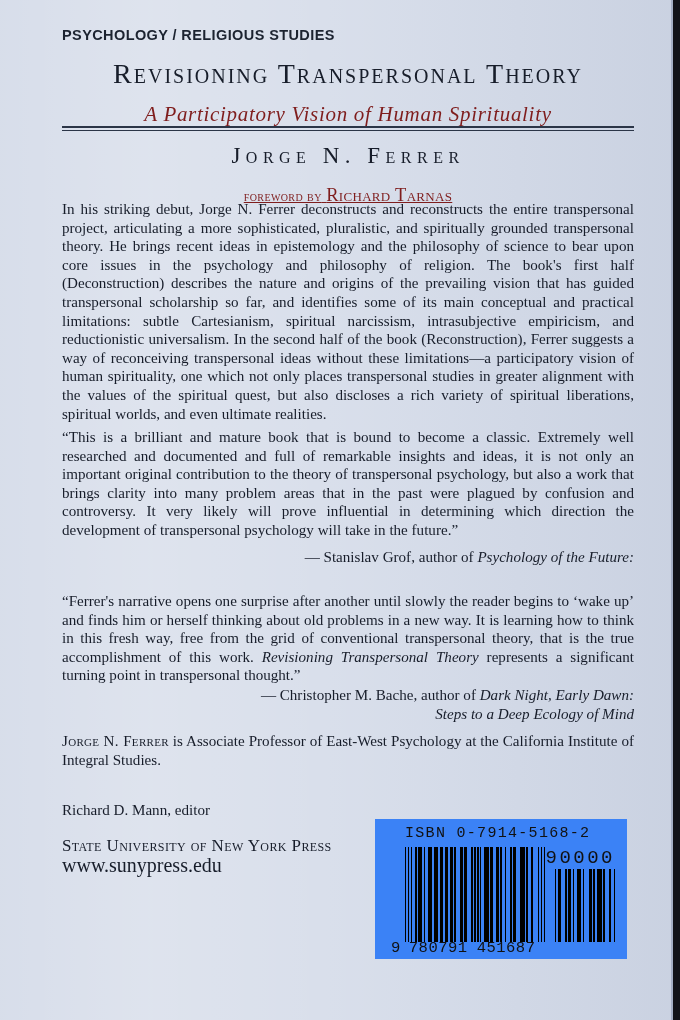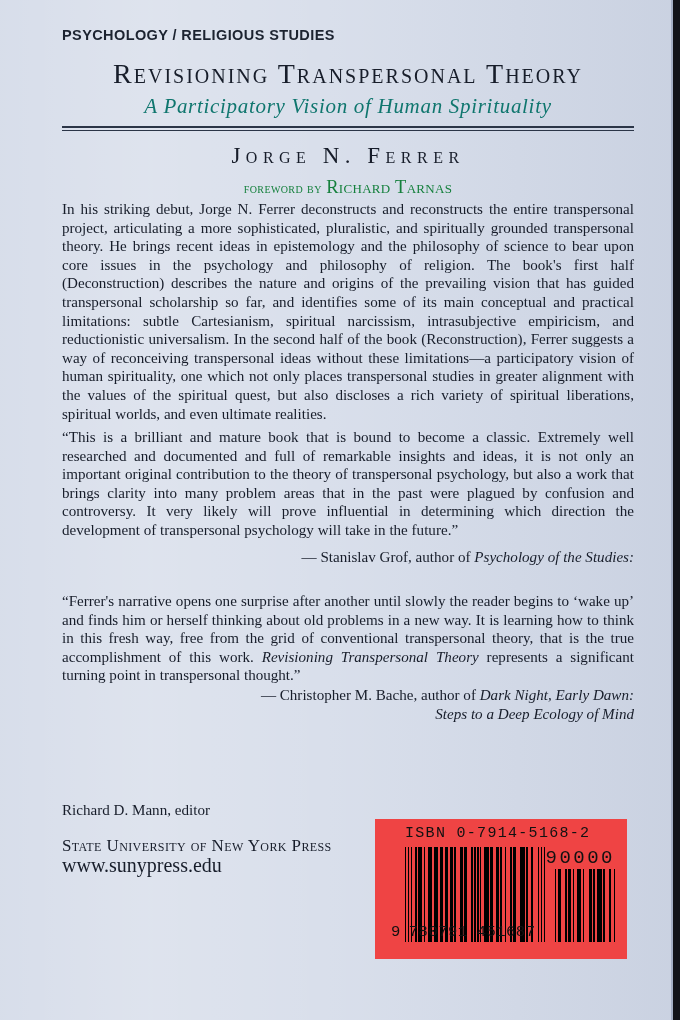--- a/index.html
+++ b/index.html
@@ -82,26 +82,26 @@
   .title {
     font-family: "Liberation Serif", serif;
     font-size: 28px;
     font-variant: small-caps;
     letter-spacing: 2.0px;
     color: #171d2a;
     white-space: nowrap;
     line-height: 1.15;
   }
   .subtitle {
-    margin-top: 4px;
+    margin-top: 12px;
     font-family: "Liberation Serif", serif;
     font-style: italic;
     font-size: 21px;
     letter-spacing: 0.7px;
-    color: #0f766e;
+    color: #7f1d1d;
     white-space: nowrap;
   }
 
   .rules {
     position: absolute;
     top: 126px;
     left: 0;
     width: 572px;
   }
   .rule-thick {
@@ -124,25 +124,26 @@
     text-align: center;
   }
   .author-name {
     font-family: "Liberation Serif", serif;
     font-size: 23px;
     font-variant: small-caps;
     letter-spacing: 5.5px;
     color: #171d2a;
   }
   .foreword {
-    margin-top: 8px;
+    margin-top: 16px;
     font-family: "Liberation Serif", serif;
     font-size: 17px;
-    color: #15803d;
+    color: #7f1d1d;
     letter-spacing: 0.2px;
+    text-decoration: underline;
   }
   .foreword .fw-label {
     font-variant: small-caps;
     font-size: 14.5px;
     letter-spacing: 0.4px;
   }
   .foreword .fw-name {
     font-variant: small-caps;
     font-size: 18.5px;
     letter-spacing: 0.3px;
@@ -195,21 +196,21 @@
     color: #171d2a;
   }
 
   
   #barcode-box {
     position: absolute;
     left: 375px;
     top: 819px;
     width: 252px;
     height: 140px;
-    background: #ef4444;
+    background: #3b82f6;
   }
   .isbn-text {
     position: absolute;
     top: 6px;
     left: 30px;
     font-family: "Liberation Mono", monospace;
     font-size: 15px;
     letter-spacing: 1.3px;
     color: #111;
     white-space: nowrap;
@@ -240,21 +241,21 @@
   .bars-main i, .bars-addon i {
     position: absolute;
     top: 0;
     bottom: 0;
     background: #000;
     display: block;
   }
   .ean-digits {
     position: absolute;
     left: 16px;
-    top: 104px;
+    top: 120px;
     width: 175px;
     font-family: "Liberation Mono", monospace;
     font-size: 15.5px;
     letter-spacing: 0.5px;
     color: #111;
     white-space: nowrap;
   }
   .ean-digits .lead { margin-right: 8px; }
   .ean-digits .grp  { margin-right: 9px; }
 </style>
@@ -286,31 +287,34 @@
         <span class="fw-label">foreword by</span>
         <span class="fw-name">Richard Tarnas</span>
       </div>
     </div>
 
     <div class="body-text" id="blurb">In his striking debut, Jorge N. Ferrer deconstructs and reconstructs the entire transpersonal project, articulating a more sophisticated, pluralistic, and spiritually grounded transpersonal theory. He brings recent ideas in epistemology and the philosophy of science to bear upon core issues in the psychology and philosophy of religion. The book's first half (Deconstruction) describes the nature and origins of the prevailing vision that has guided transpersonal scholarship so far, and identifies some of its main conceptual and practical limitations: subtle Cartesianism, spiritual narcissism, intrasubjective empiricism, and reductionistic universalism. In the second half of the book (Reconstruction), Ferrer suggests a way of reconceiving transpersonal ideas without these limitations—a participatory vision of human spirituality, one which not only places transpersonal studies in greater alignment with the values of the spiritual quest, but also discloses a rich variety of spiritual liberations, spiritual worlds, and even ultimate realities.</div>
 
     <div class="body-text" id="quote-one">“This is a brilliant and mature book that is bound to become a classic. Extremely well researched and documented and full of remarkable insights and ideas, it is not only an important original contribution to the theory of transpersonal psychology, but also a work that brings clarity into many problem areas that in the past were plagued by confusion and controversy. It very likely will prove influential in determining which direction the development of transpersonal psychology will take in the future.”</div>
 
     <div class="attrib" id="attrib-one">
-      <span>— Stanislav Grof, author of </span><em>Psychology of the Studies:</em><br>
+      <span>— Stanislav Grof, author of </span><em>Psychology of the Future:</em><br>
     </div>
 
     <div class="body-text" id="quote-two">
       <span>“Ferrer's narrative opens one surprise after another until slowly the reader begins to ‘wake up’ and finds him or herself thinking about old problems in a new way. It is learning how to think in this fresh way, free from the grid of conventional transpersonal theory, that is the true accomplishment of this work. <em>Revisioning Transpersonal Theory</em> represents a significant turning point in transpersonal thought.”</span>
     </div>
 
     <div class="attrib" id="attrib-two">
       <span>— Christopher M. Bache, author of </span><em>Dark Night, Early Dawn:</em><br><em>Steps to a Deep Ecology of Mind</em>
     </div>
 
+    <div class="body-text" id="bio">
+      <span class="sc">Jorge N. Ferrer</span><span> is Associate Professor of East-West Psychology at the California Institute of Integral Studies.</span>
+    </div>
 
     <div class="body-text" id="series">
       <br>
       <span>Richard D. Mann, editor</span>
     </div>
 
     <div id="publisher" class="body-text">
       <span class="pub-name">State University of New York Press</span><br>
       <span class="pub-url">www.sunypress.edu</span>
     </div>

